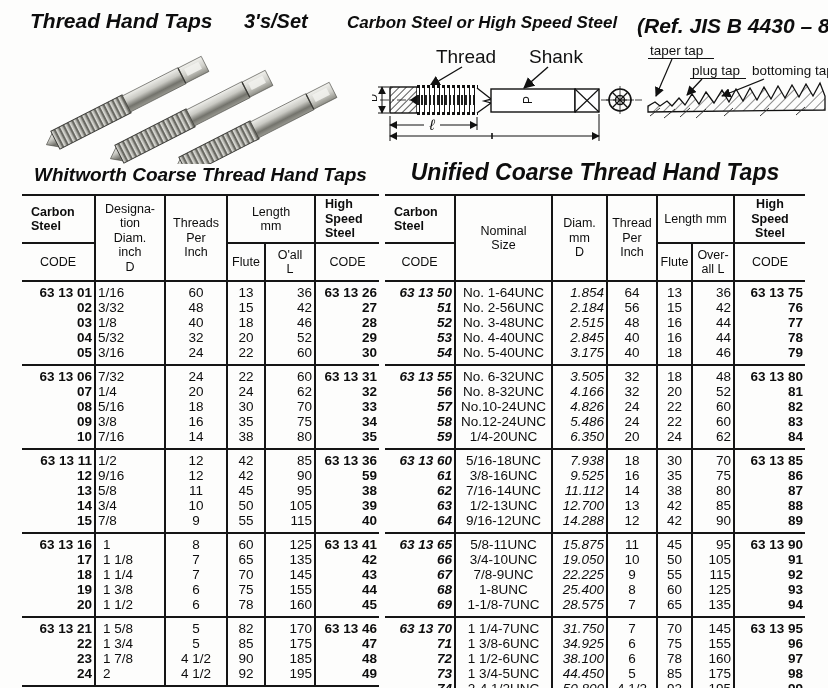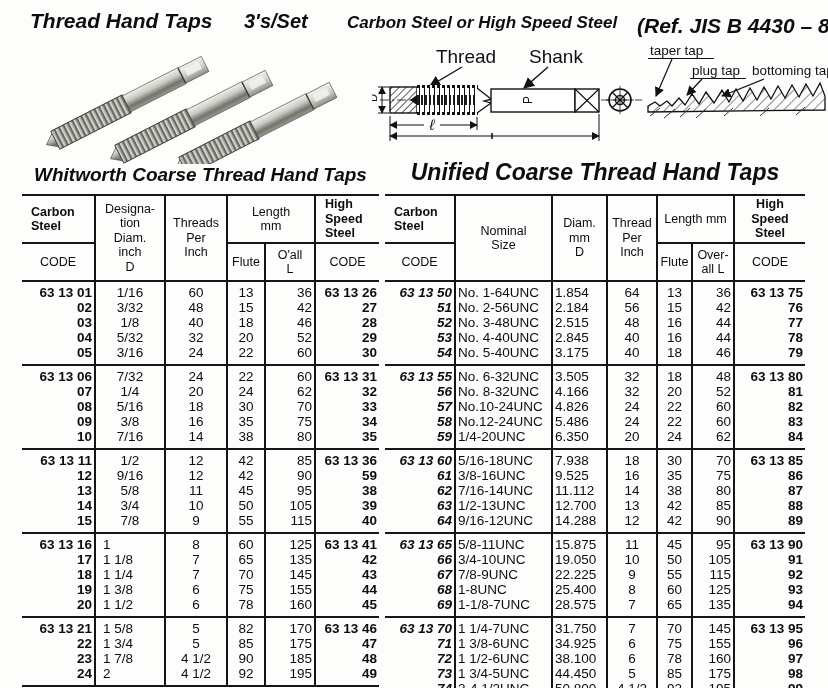--- a/index.html
+++ b/index.html
@@ -34,26 +34,26 @@
   .cat thead th.bb{border-bottom:2px solid #151515;}
   .cat tbody tr:first-child td{border-top:2px solid #151515;padding-top:3px;}
   .cat tbody tr:last-child td{padding-bottom:4px;}
   .cat td{font-size:13.5px;line-height:15px;white-space:nowrap;}
 
   .c-code,.c-hsscode,.c-ucode,.c-uhss{font-weight:bold;text-align:right;}
   .c-code{padding-right:7px;}
   .c-hsscode{padding-right:9px;}
   .c-ucode{padding-right:6px;font-style:italic;}
   .c-uhss{padding-right:10px;}
-  .c-desig{text-align:center;}
+  .c-desig{}
   .c-desig.left{text-align:left;padding-left:7px;}
   .c-tpi,.c-flute,.c-utpi,.c-uflute{text-align:center;}
   .c-oall{text-align:right;padding-right:13px;}
-  .c-nom{text-align:left;padding-right:5px;}
-  .c-diam{text-align:left;padding-right:9px;}
+  .c-nom{text-align:center;padding-right:5px;}
+  .c-diam{text-align:right;padding-right:9px;font-style:italic;}
   .c-uoall{text-align:right;padding-right:7px;}
 
   svg text{font-family:"Liberation Sans", sans-serif;fill:#111;}
 </style>
 </head>
 <body>
 
 <div class="page">
 
   <span class="abs hdr" style="left:30px;top:9px;font-size:21px;">Thread Hand Taps</span>

